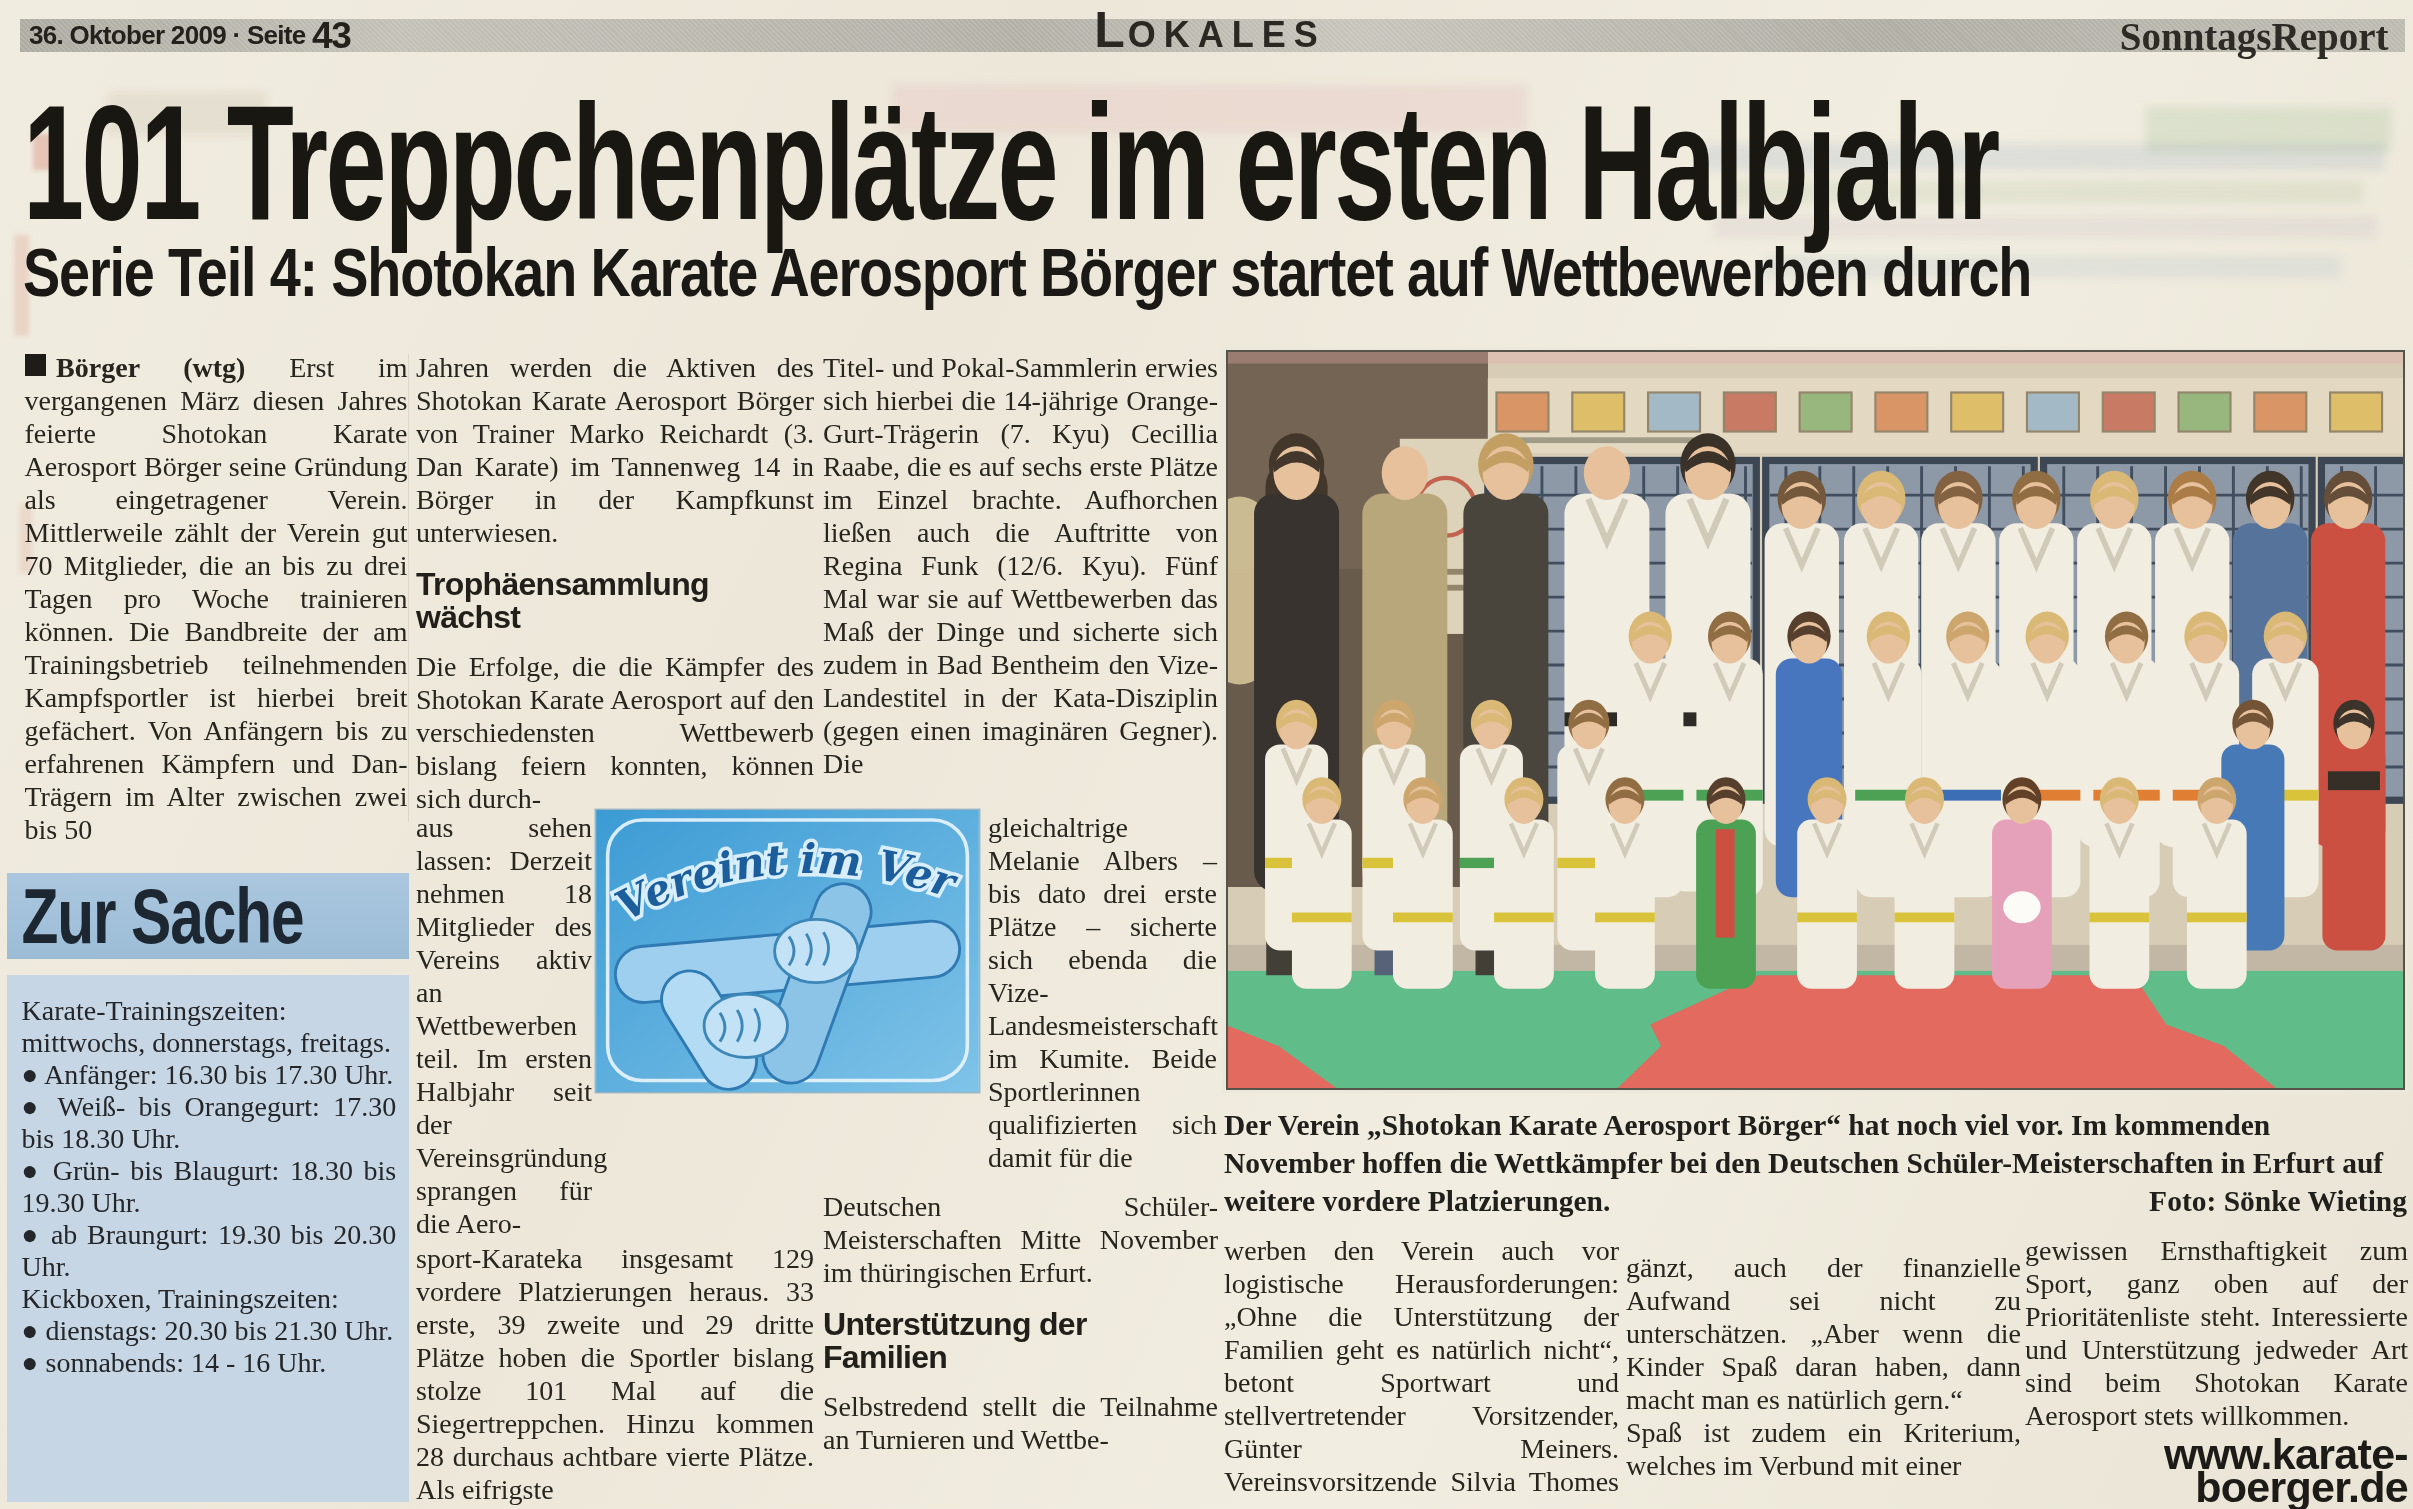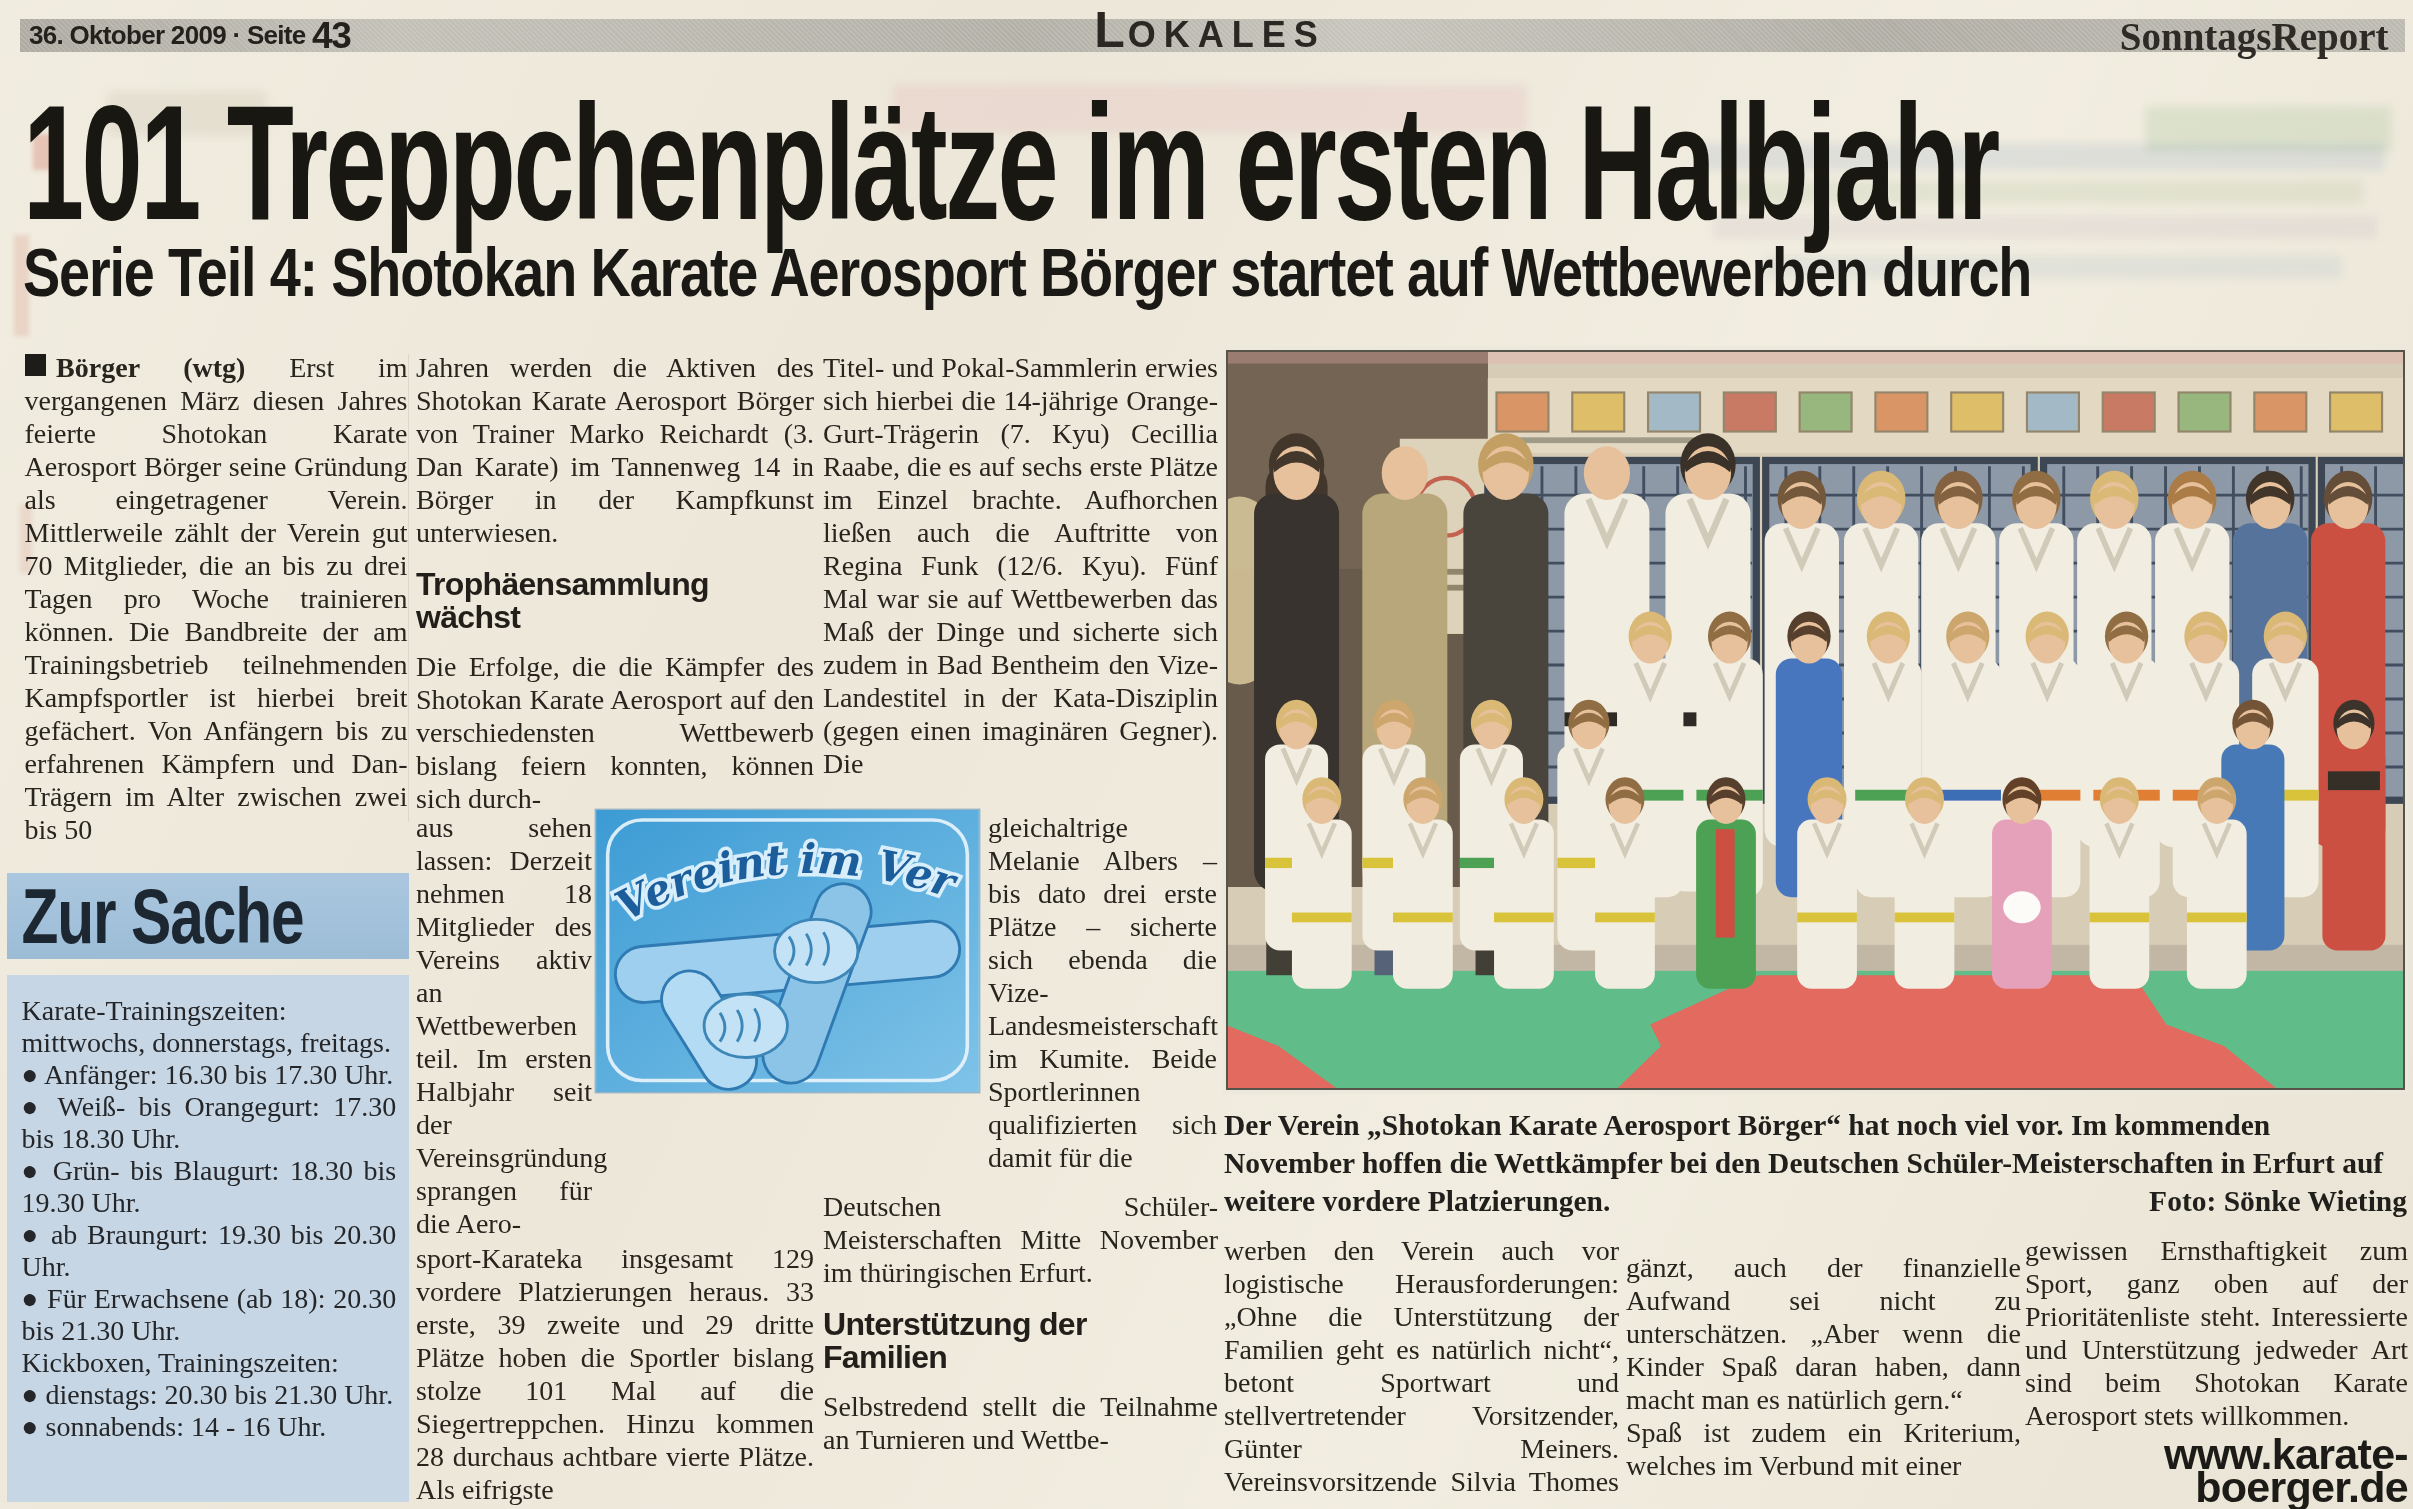--- a/index.html
+++ b/index.html
@@ -120,21 +120,20 @@
 
   <div class="zs-head">
     <div class="zs-title">Zur Sache</div>
   </div>
   <div class="zs-body">
     <div>Karate-Trainingszeiten: mittwochs, donnerstags, freitags.</div>
     <div>● Anfänger: 16.30 bis 17.30 Uhr.</div>
     <div>● Weiß- bis Orangegurt: 17.30 bis 18.30 Uhr.</div>
     <div>● Grün- bis Blaugurt: 18.30 bis 19.30 Uhr.</div>
     <div>● ab Braungurt: 19.30 bis 20.30 Uhr.</div>
-    <div>● Für Erwachsene (ab 18): 20.30 bis 21.30 Uhr.</div>
     <div>Kickboxen, Trainingszeiten:</div>
     <div>● dienstags: 20.30 bis 21.30 Uhr.</div>
     <div>● sonnabends: 14 - 16 Uhr.</div>
   </div>
 
   <div class="vereint">
     <svg viewBox="0 0 532 392">
       <defs>
         <linearGradient id="vg" x1="0" y1="0" x2="1" y2="1">
           <stop offset="0" stop-color="#3c9bd4"></stop>

